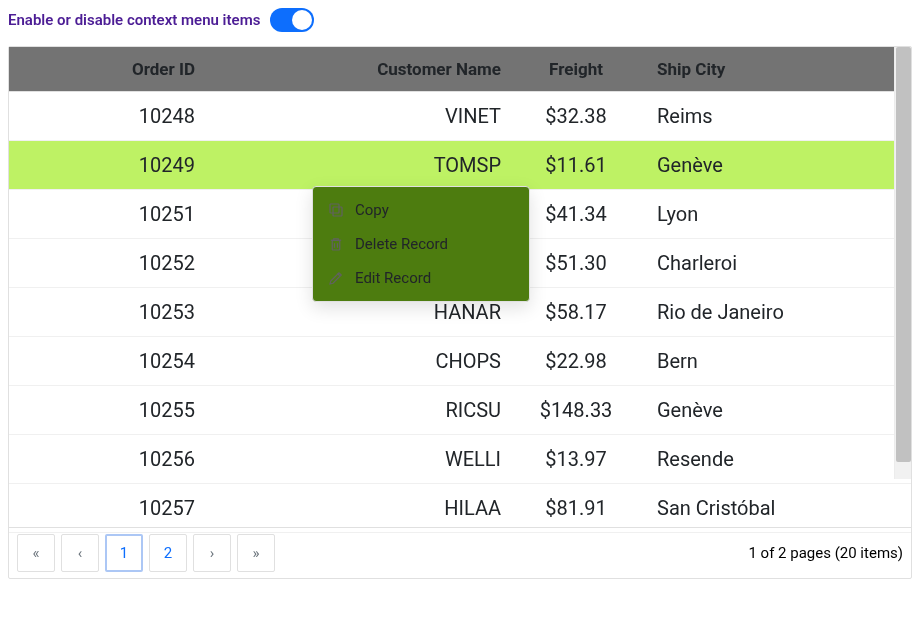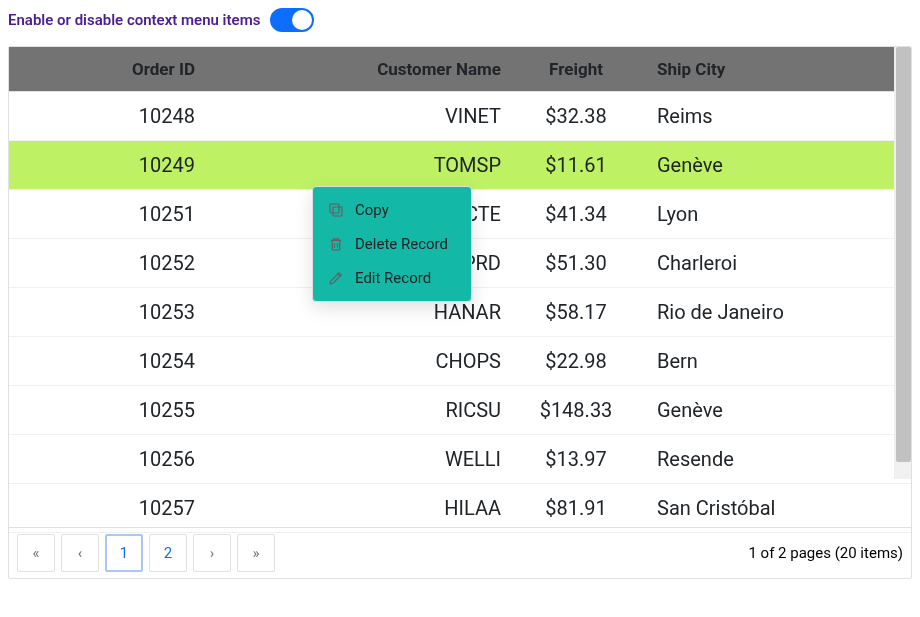--- a/index.html
+++ b/index.html
@@ -121,22 +121,22 @@
     color: #0d6efd;
   }
   .pager-info {
     font-size: 15px;
     color: #000000;
   }
   .context-menu {
     position: absolute;
     top: 186px;
     left: 312px;
-    width: 160px;
-    background: #14b8a6;
+    width: 218px;
+    background: #4d7c0f;
     border: 1px solid #e0e0e0;
     border-radius: 4px;
     box-shadow: 0 6px 18px rgba(0,0,0,0.12);
     padding: 6px 0;
     z-index: 10;
   }
   .context-item {
     display: flex;
     align-items: center;
     gap: 10px;

